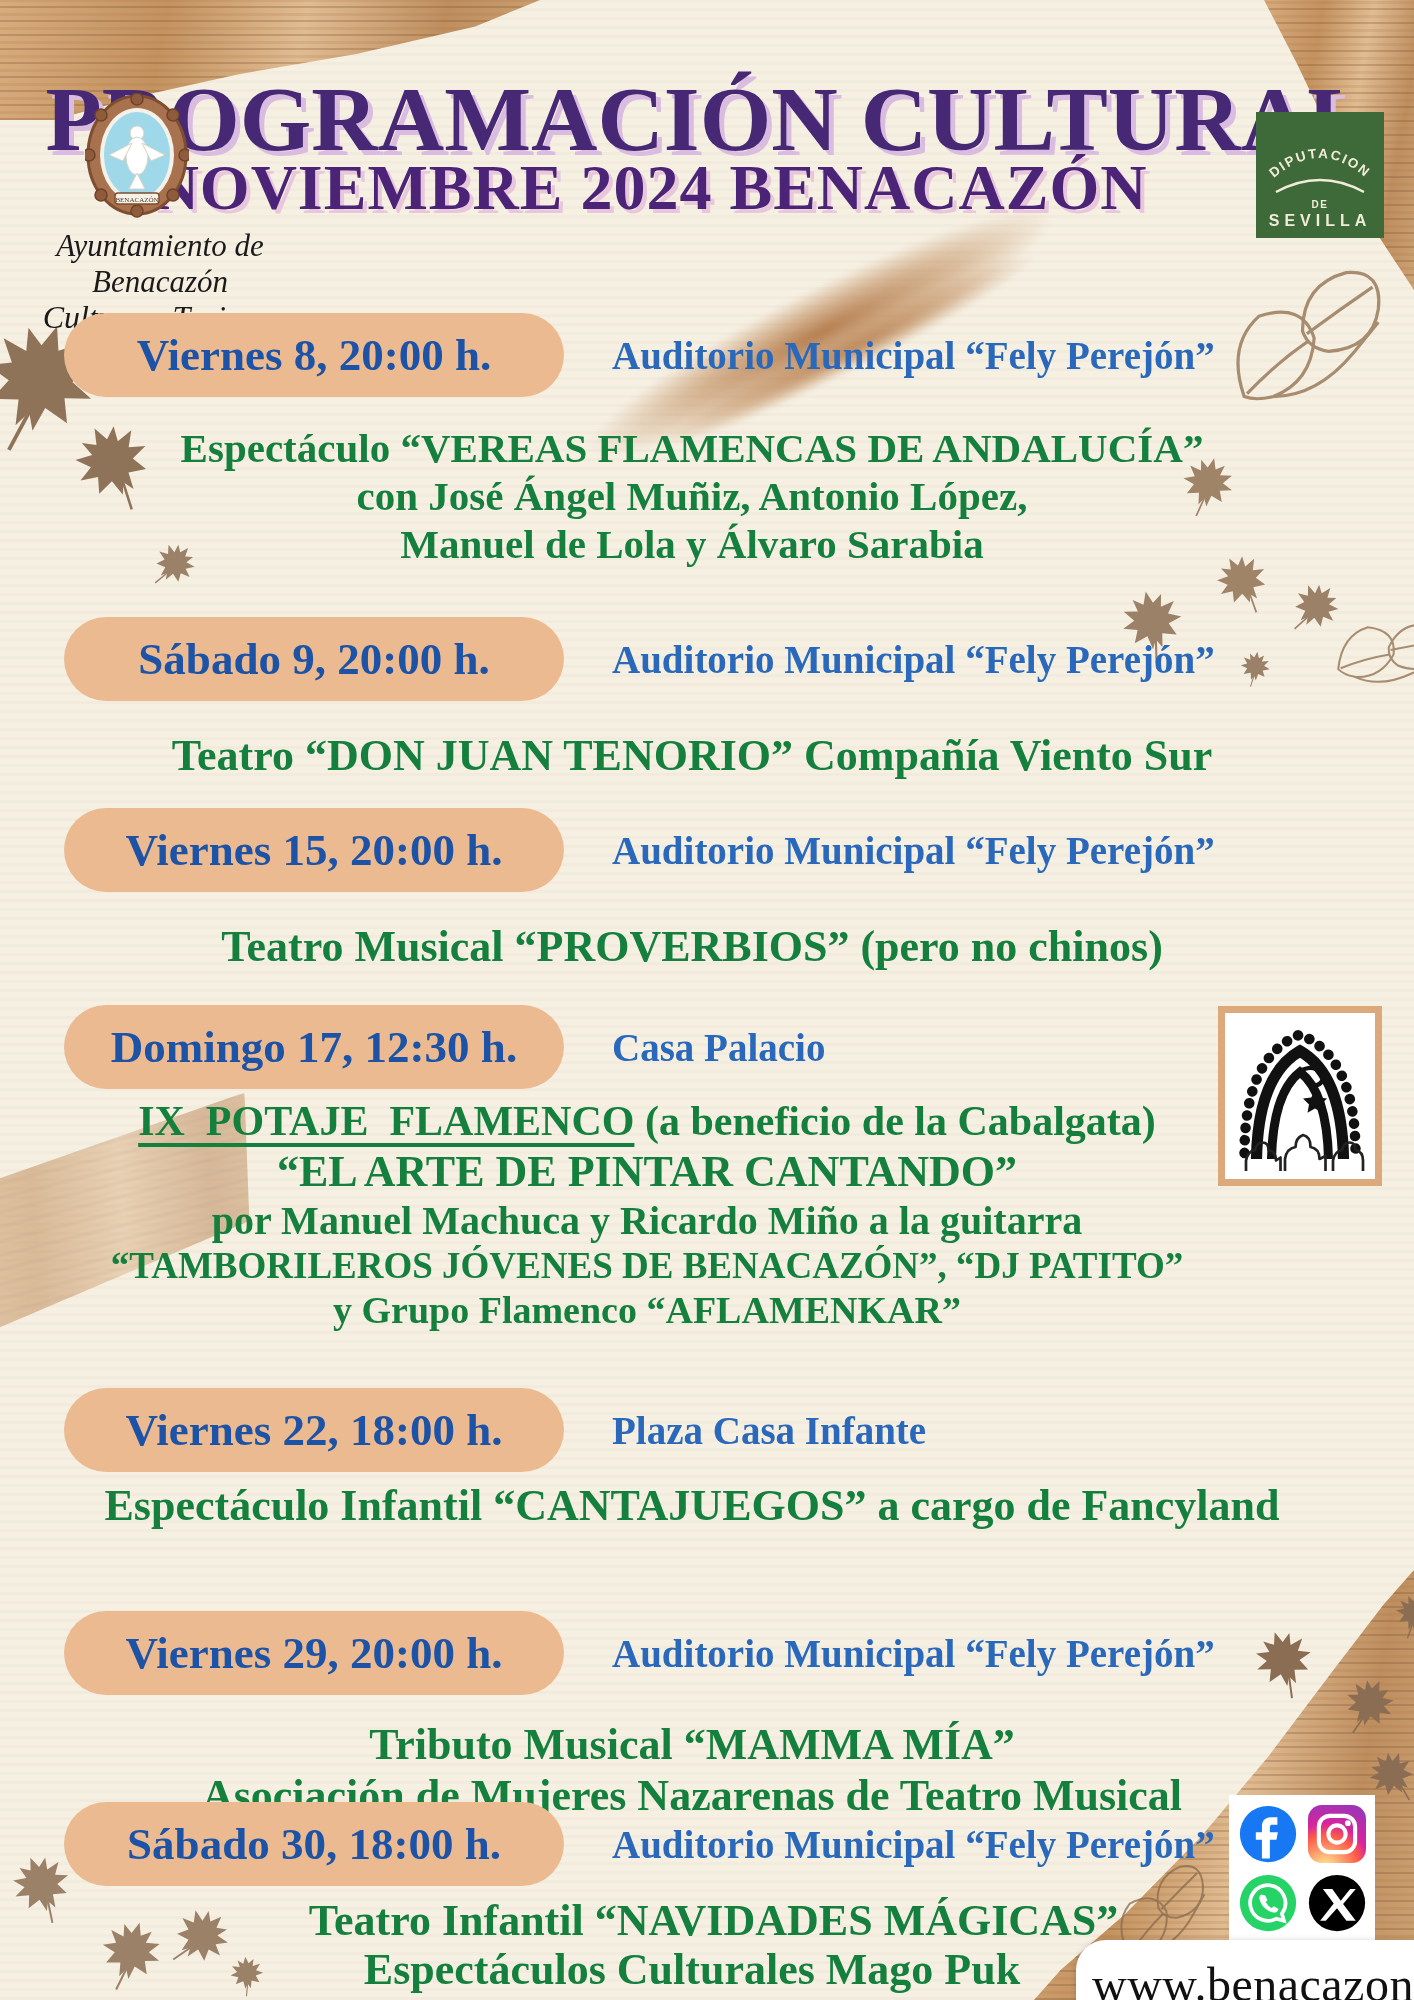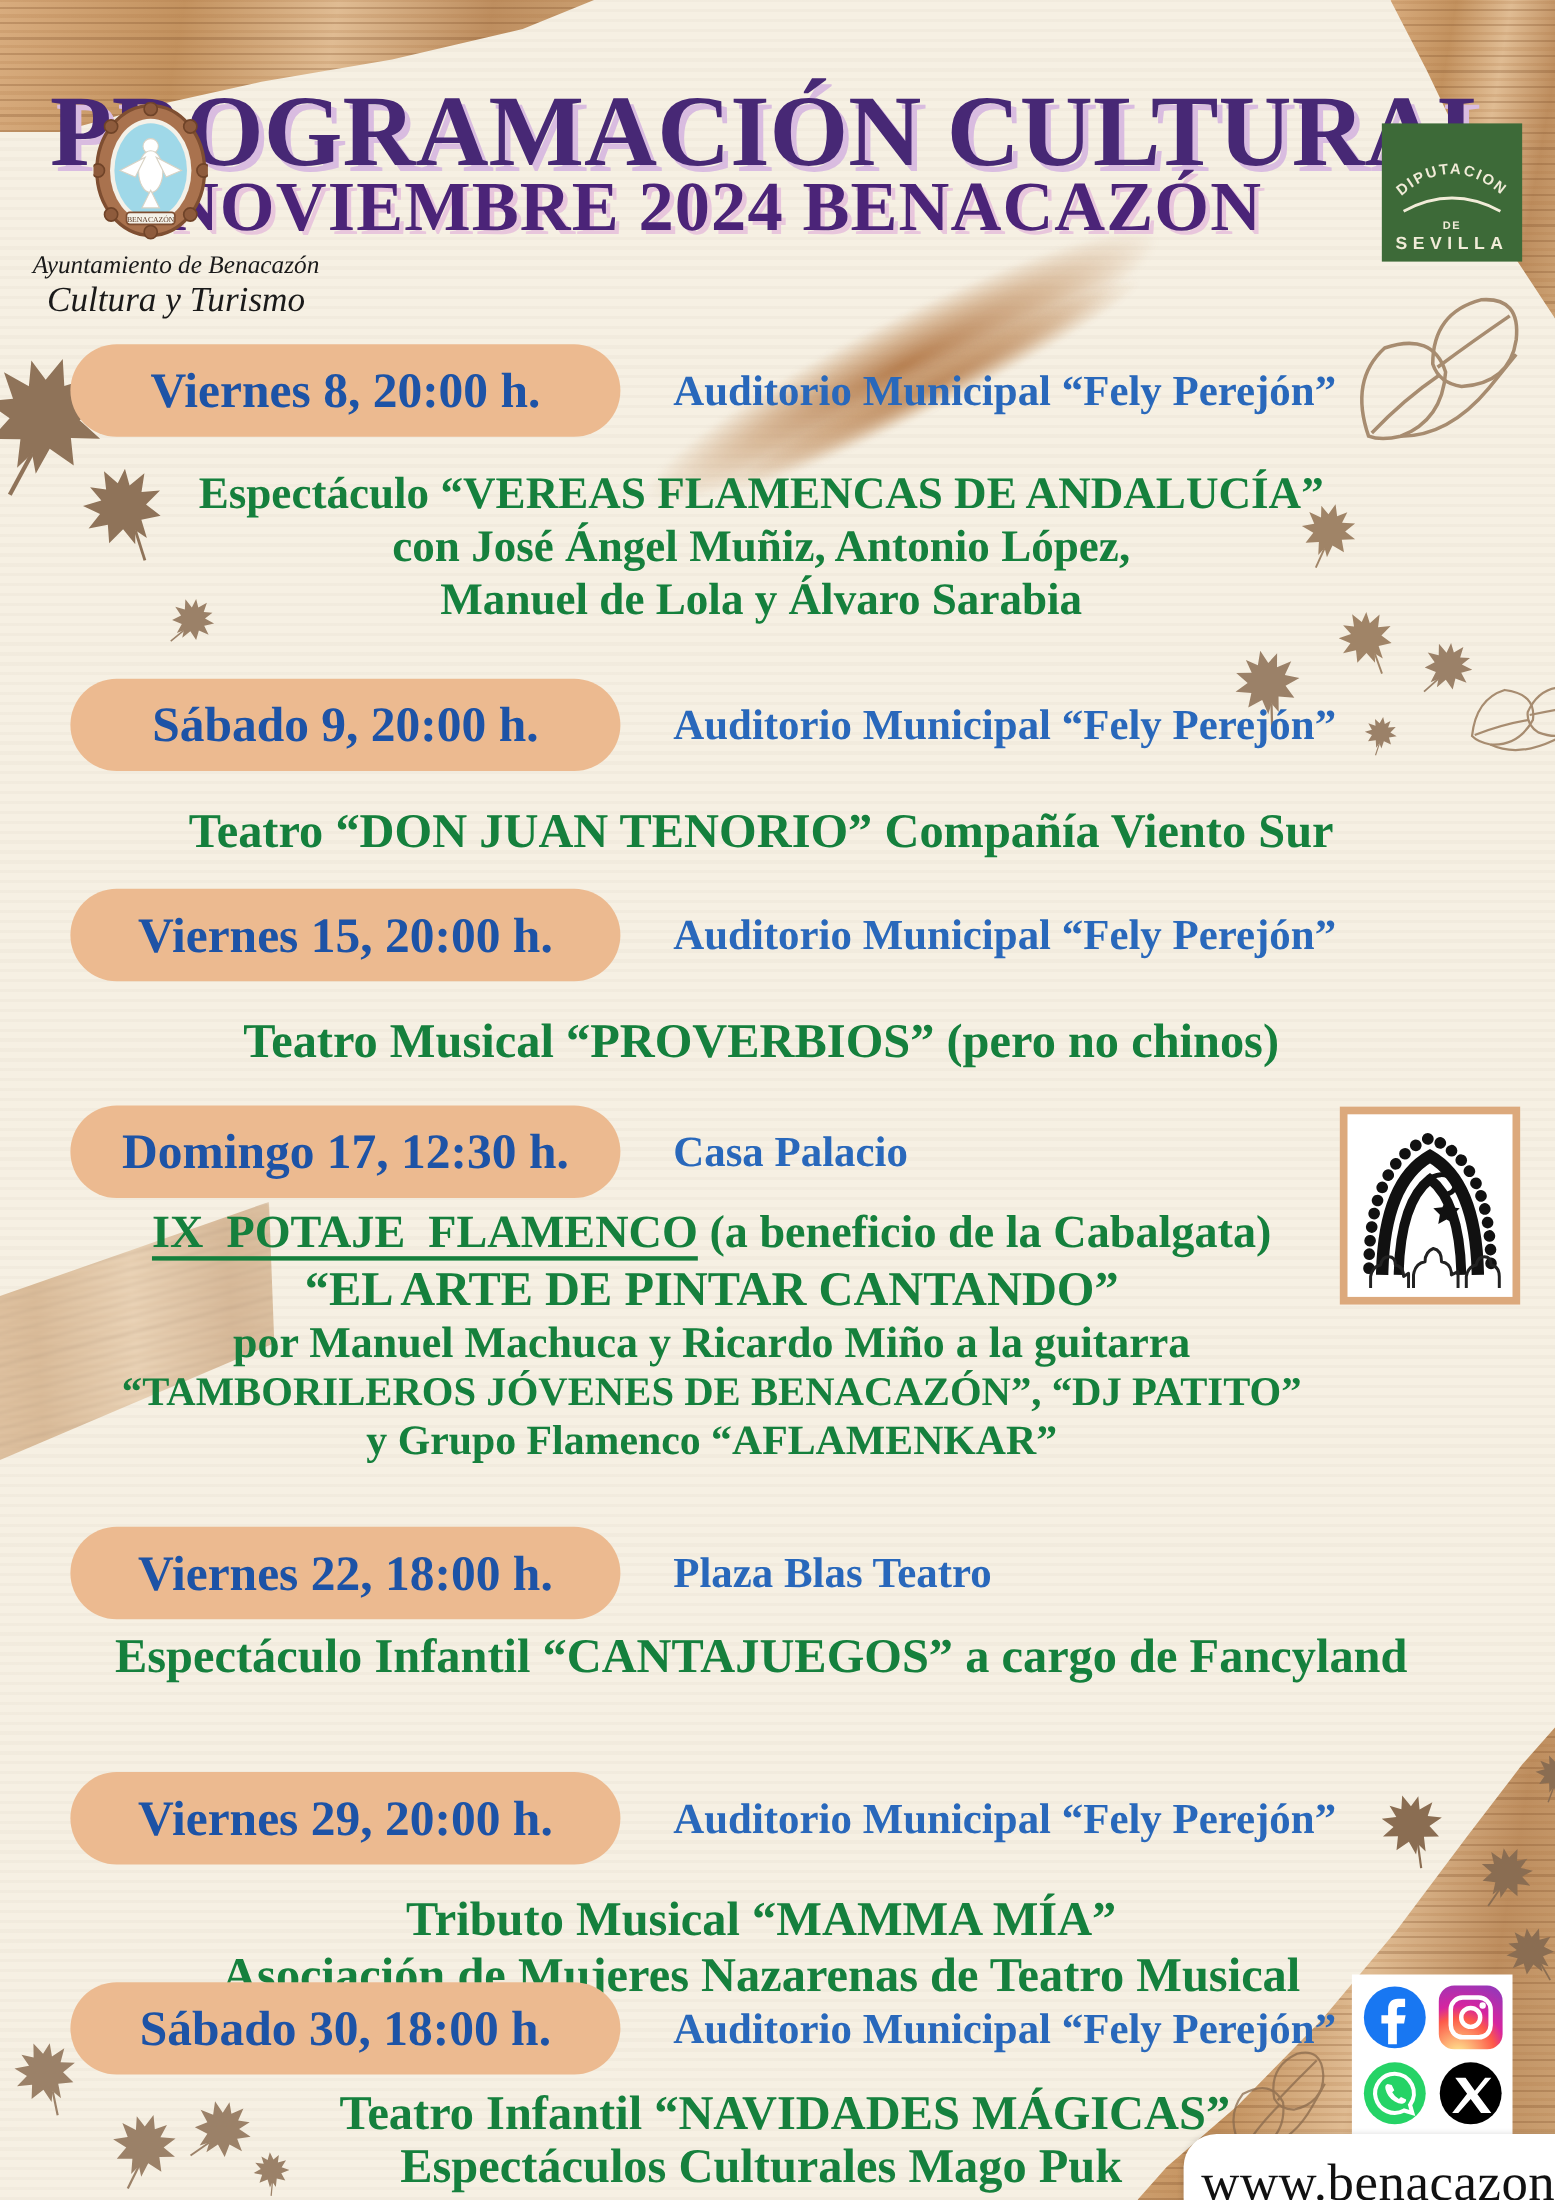--- a/index.html
+++ b/index.html
@@ -46,21 +46,21 @@
   }
   .subtitle{
     position:absolute; z-index:3; left:0; top:98px; width:1300px;
     text-align:center; font-weight:700; font-size:64px;
     color:#4B2478; text-shadow:4px 4px 0 #E8C6DC; letter-spacing:1px;
   }
   .org{
     position:absolute; z-index:3; left:0; top:228px; width:320px; text-align:center;
     color:#1a1a1a; font-style:italic; line-height:1.15;
   }
-  .org .l1{ font-size:23px;font-style:italic;}
+  .org .l1{ font-size:31px;font-style:italic;}
   .org .l2{ font-size:32px;}
   #town-seal{ position:absolute; z-index:3; left:85px; top:93px; width:104px; height:128px;}
   #diputacion-logo{ position:absolute; z-index:3; left:1256px; top:112px; width:128px; height:126px;}
   
   .event{ position:absolute; z-index:3; left:0; width:100%;}
   .pill-row{ display:flex; align-items:center; margin-left:64px;}
   .pill{
     width:500px; height:84px; border-radius:42px; background:#ECBA90;
     display:flex; align-items:center; justify-content:center; flex:none;
   }
@@ -320,21 +320,21 @@
           <div class="line" style="font-size: 37px; line-height: 1.17;">“TAMBORILEROS JÓVENES DE BENACAZÓN”, “DJ PATITO”</div>
           <div class="line" style="font-size: 38px; line-height: 1.17;">y Grupo Flamenco “AFLAMENKAR”</div>
         </div>
     </section>
 
     <section class="event" style="top: 1388px;">
       <div class="pill-row">
         <div class="pill">
           <span class="date">Viernes 22, 18:00 h.</span>
         </div>
-        <div class="venue">Plaza Blas Teatro</div>
+        <div class="venue">Plaza Casa Infante</div>
       </div>
       <div class="desc" style="margin-top: 8px;">
           <div class="line" style="font-size: 44px; line-height: 1.17;">Espectáculo Infantil “CANTAJUEGOS” a cargo de Fancyland</div>
         </div>
     </section>
 
     <section class="event" style="top: 1611px;">
       <div class="pill-row">
         <div class="pill">
           <span class="date">Viernes 29, 20:00 h.</span>

